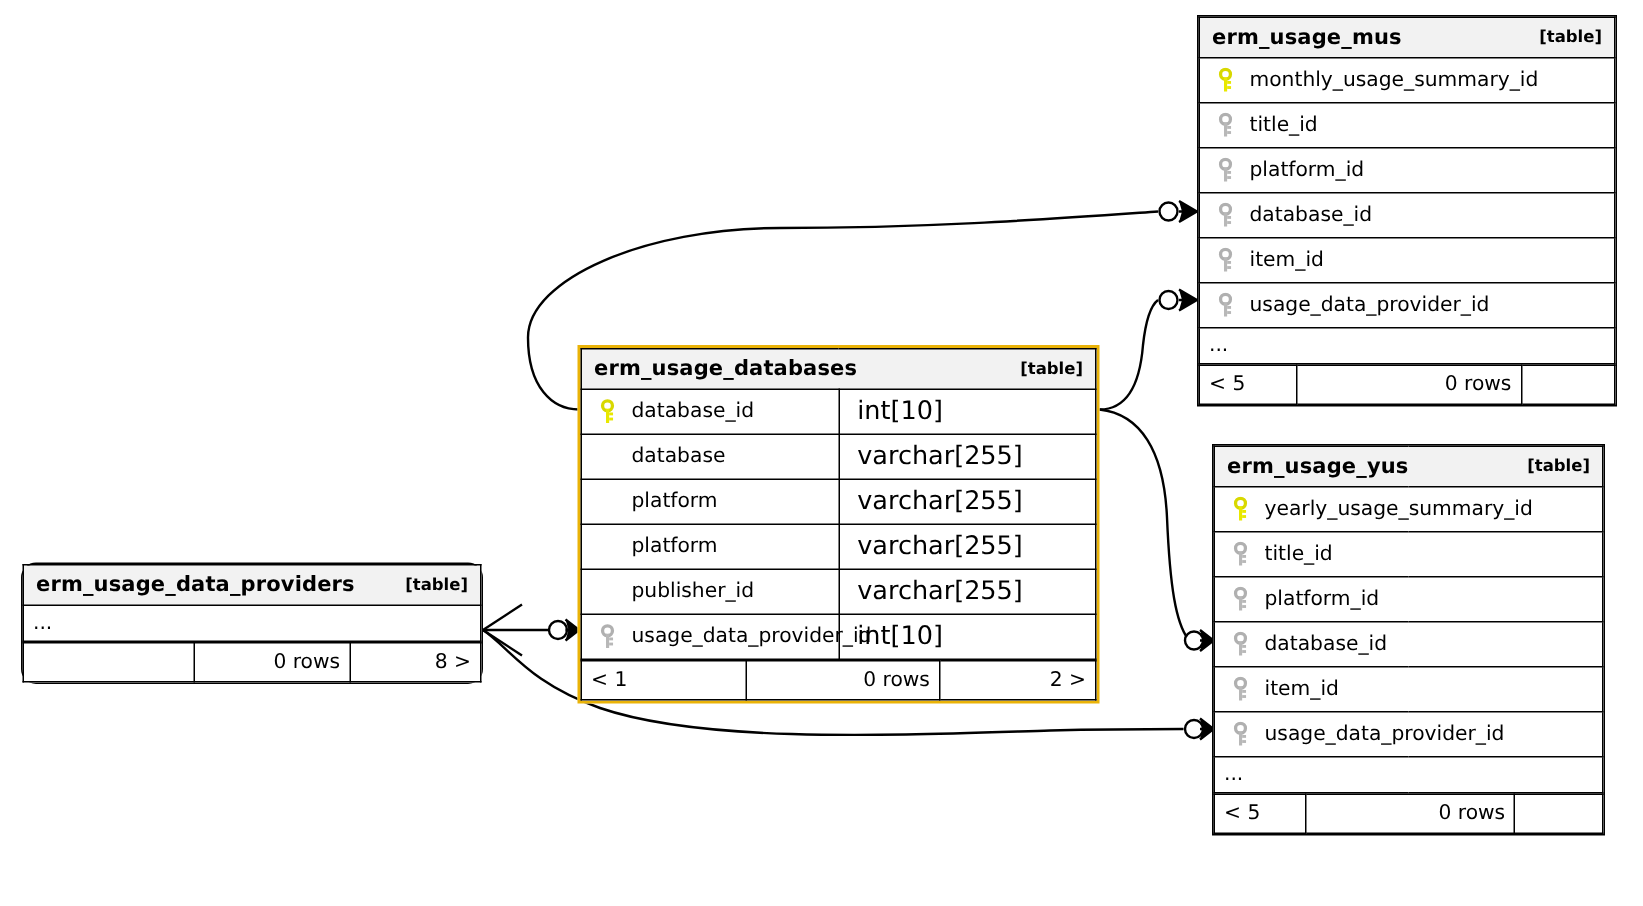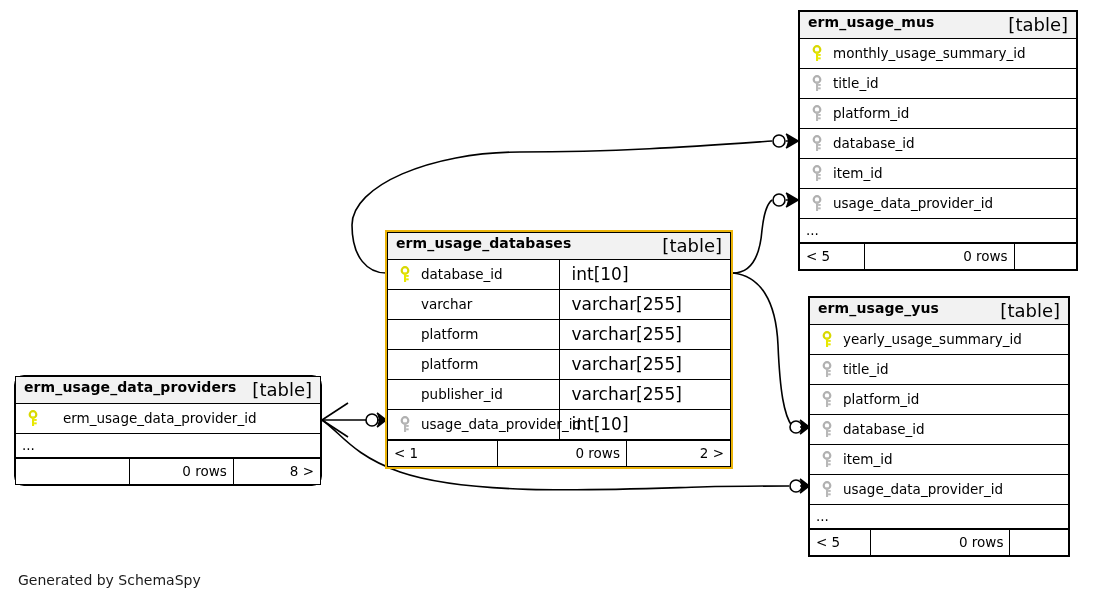--- a/index.html
+++ b/index.html
@@ -57,31 +57,32 @@
     background: #ffffff;
   }
 
   .hdr-row td {
     background: #f2f2f2;
     height: 26px;
     padding: 0 8px;
   }
   .hdr-inner {
     display: flex;
+    align-items: center;
     justify-content: space-between;
     white-space: nowrap;
   }
   .tbl-name {
     font-weight: bold;
     font-size: 14px;
     letter-spacing: 0.1px;
   }
   .tbl-kind {
-    font-size: 18px;
-    font-weight: normal;
+    font-size: 11px;
+    font-weight: bold;
     padding-left: 14px;
   }
 
   .col-row td {
     height: 29px;
     padding-left: 12px;
   }
   .col-cell {
     padding: 0 6px;
   }
@@ -450,21 +451,21 @@
             </span>
             <span class="col-label">database_id</span>
           </div>
         </td>
         <td class="type-cell" style="width:31%;"><span>int[10]</span></td>
       </tr>
       <tr class="col-row">
         <td class="col-cell">
           <div class="col-inner">
             <span class="key-spacer"></span>
-            <span class="col-label">varchar</span>
+            <span class="col-label">database</span>
           </div>
         </td>
         <td class="type-cell"><span>varchar[255]</span></td>
       </tr>
       <tr class="col-row">
         <td class="col-cell">
           <div class="col-inner">
             <span class="key-spacer"></span>
             <span class="col-label">platform</span>
           </div>
@@ -522,46 +523,30 @@
     <table class="tbl-grid">
       <tbody>
           <tr class="hdr-row">
         <td colspan="2">
           <div class="hdr-inner">
             <span class="tbl-name">erm_usage_data_providers</span>
             <span class="tbl-kind">[table]</span>
           </div>
         </td>
       </tr>
-      <tr class="col-row">
-        <td class="col-cell pad-left-extra" colspan="2">
-          <div class="col-inner">
-            <span class="key-icon">
-              <svg width="14" height="18" viewBox="0 0 14 18">
-                    <circle cx="5" cy="4.5" r="3.3" fill="none" stroke="#d8d800" stroke-width="2.2"></circle>
-                    <rect x="4" y="6.5" width="2.1" height="9.5" fill="#e8e800"></rect>
-                    <rect x="6.1" y="9" width="2.6" height="1.9" fill="#e8e800"></rect>
-                    <rect x="6.1" y="12.4" width="2.6" height="1.9" fill="#e8e800"></rect>
-                  </svg>
-            </span>
-            <span class="col-label" style="padding-left:14px;">erm_usage_data_provider_id</span>
-          </div>
-        </td>
-      </tr>
       <tr class="ellipsis-row">
         <td colspan="2"><span>...</span></td>
       </tr>
     </tbody>
       </table>
     <table class="tbl-grid">
       <tbody>
           <tr class="foot-row">
         <td class="foot-left" style="width:38%;"><span></span></td>
         <td class="foot-mid" style="width:34%;"><span>0 rows</span></td>
         <td class="foot-right" style="width:28%;"><span>8 &gt;</span></td>
       </tr>
     </tbody>
       </table>
   </div>
 
-  <div id="caption">Generated by SchemaSpy</div>
 
 </div>
 
 </body></html>

